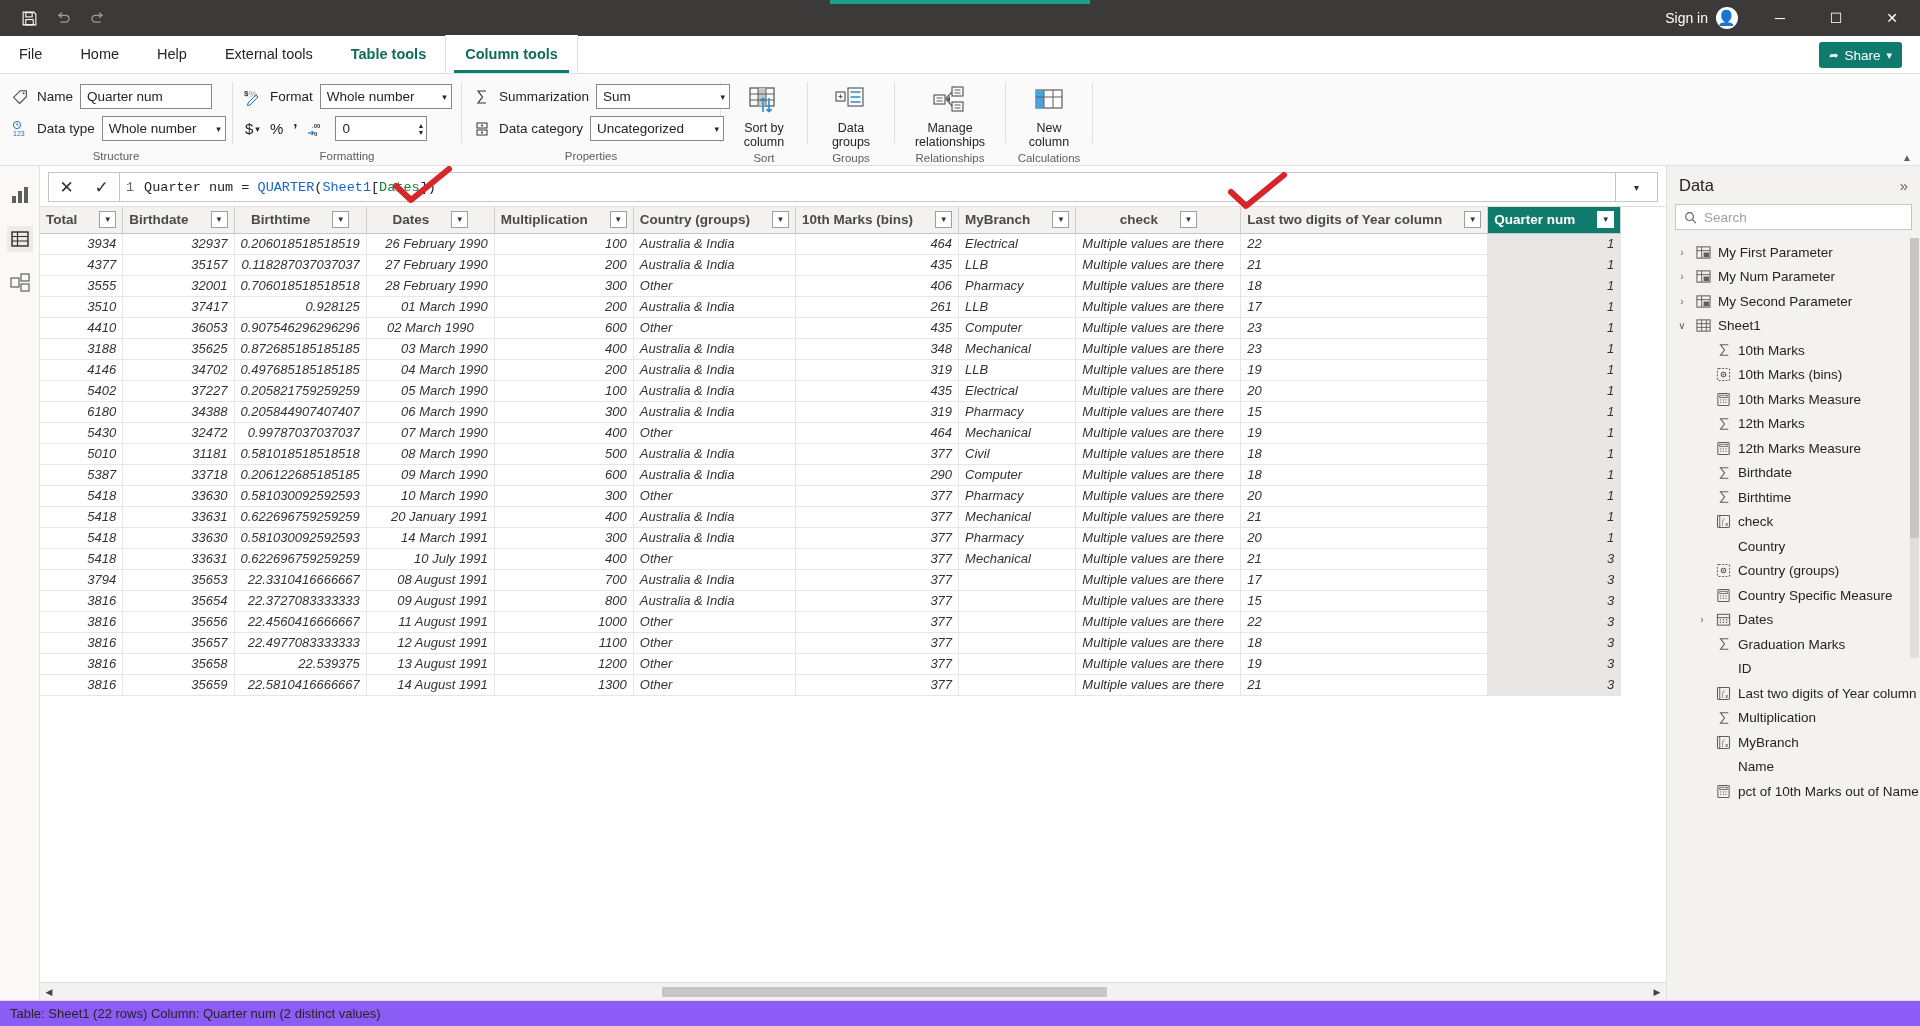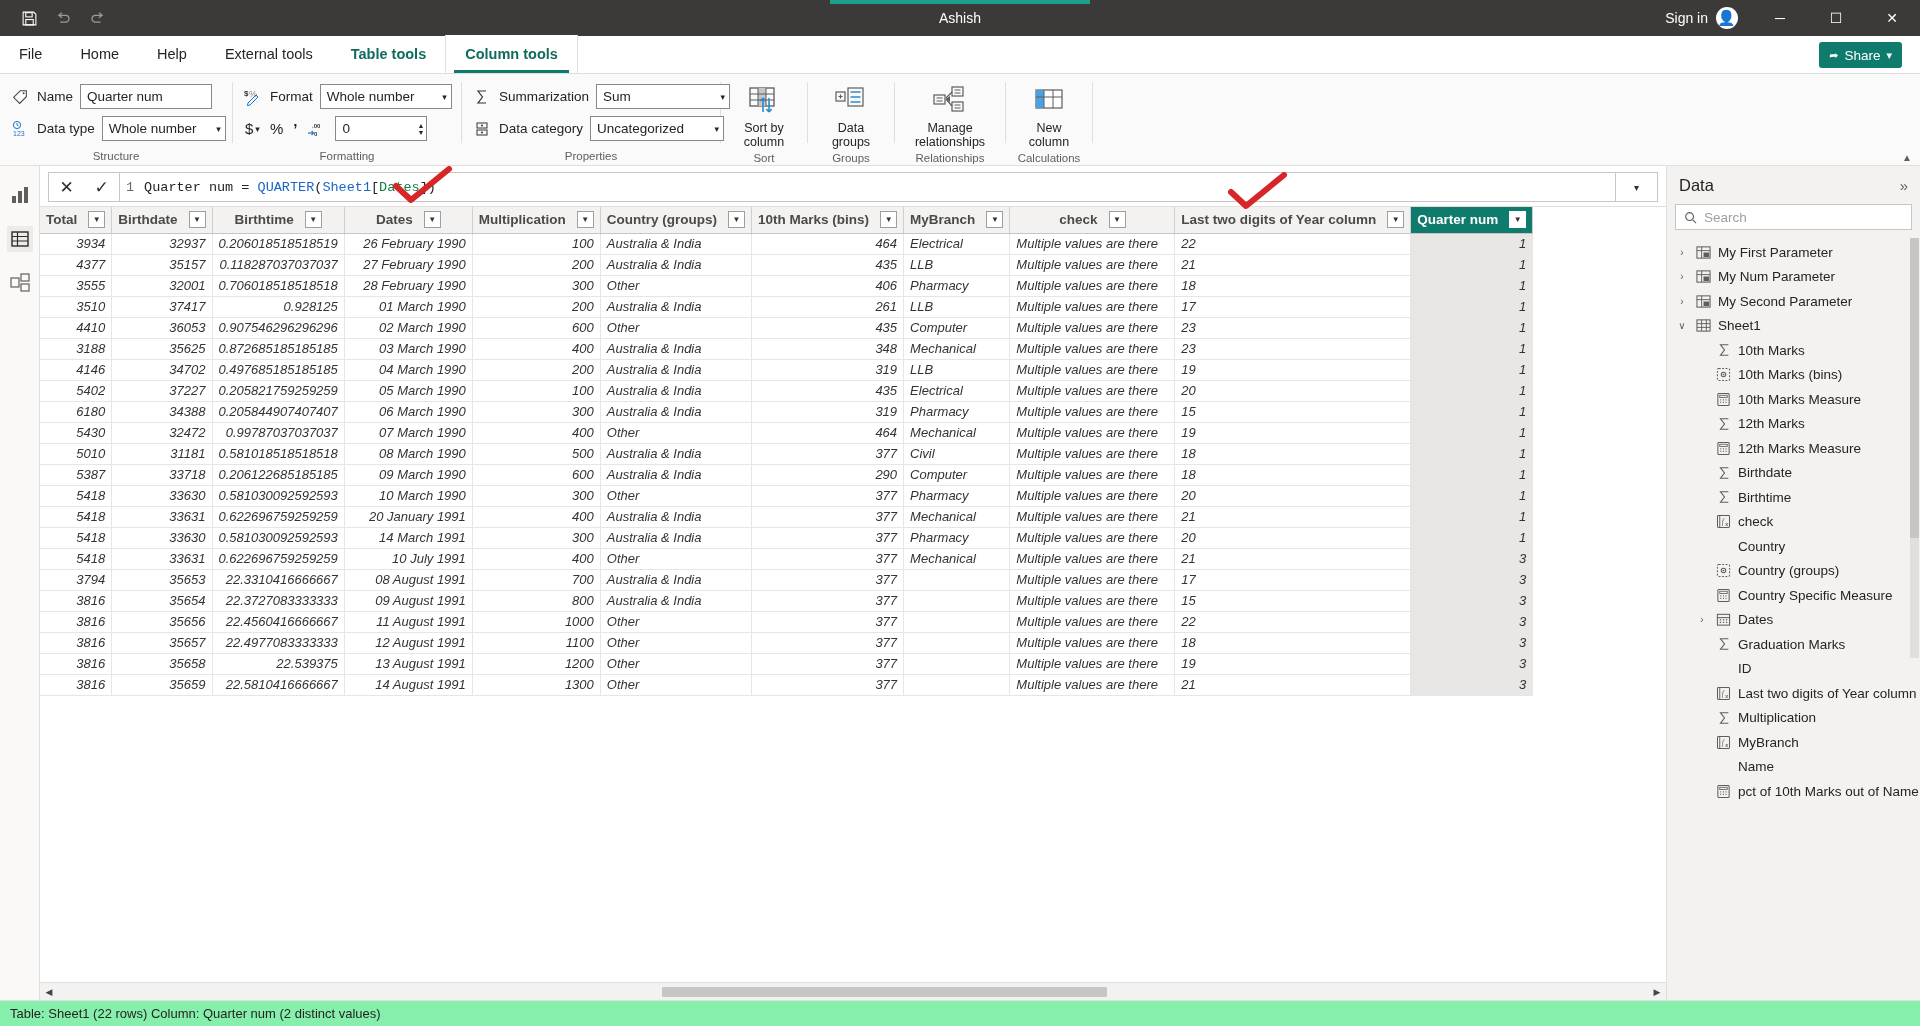--- a/index.html
+++ b/index.html
@@ -143,21 +143,21 @@
 
   
   .gridwrap { flex: 1; overflow: hidden; position: relative; border-top: 1px solid #e1dfdd; }
   table.grid { border-collapse: collapse; table-layout: fixed; font-size: 13px; }
   table.grid th {
     background: #f3f2f1; border-right: 1px solid #d0cece; border-bottom: 1px solid #c8c6c4;
     height: 26px; font-weight: 700; color: #4a4a4a; font-size: 13.5px; padding: 0 6px;
     white-space: nowrap; position: relative;
   }
   table.grid th.sel { background: #0f7b6c; color: #fff; }
-  table.grid th .hdr { display: flex; align-items: center; justify-content: center; gap: 11px; }
+  table.grid th .hdr { display: flex; align-items: center; justify-content: center; gap: 22px; }
   table.grid th .fbtn {
     width: 17px; height: 17px; border: 1px solid #a19f9d; background: #fff;
     display: flex; align-items: center; justify-content: center; font-size: 8px; color: #333;
     flex: 0 0 17px;
   }
   table.grid th.sel .fbtn { background: #fff; border-color: #fff; }
   table.grid td {
     border-right: 1px solid #e8e6e4; border-bottom: 1px solid #e8e6e4;
     height: 21px; padding: 0 6px; font-style: italic; color: #333; white-space: nowrap;
     overflow: hidden; font-size: 13px;
@@ -194,21 +194,21 @@
   }
   .dp-item .caret { width: 14px; text-align: center; font-size: 10px; color: #605e5c; flex:0 0 14px; }
   .dp-item .ic { width: 17px; display: flex; align-items: center; justify-content: center; flex: 0 0 17px; color: #605e5c; }
   .lvl0 { padding-left: 8px; }
   .lvl1 { padding-left: 28px; }
   .dp-scroll { position: absolute; right: 1px; top: 72px; width: 9px; height: 420px; background: #e1dfdd; }
   .dp-scroll i { position: absolute; top: 0; left: 0; width: 9px; height: 300px; background: #c8c6c4; display: block; }
 
   
   .statusbar {
-    height: 26px; background: #86efac; border-top: 1px solid #e1dfdd;
+    height: 26px; background: #8b5cf6; border-top: 1px solid #e1dfdd;
     display: flex; align-items: center; padding-left: 10px; font-size: 13px; color: #252423;
     flex: 0 0 26px;
   }
 
   
   .annot { position: absolute; pointer-events: none; z-index: 40; }
 
   svg { display: block; }
 </style>
 </head>
@@ -232,21 +232,20 @@
             <path d="M6.6 2.6L3.6 5l3 2.4" fill="none" stroke="#9c9b99" stroke-width="1.2"></path>
           </svg>
       </div>
       <div class="tb-ico dim">
         <svg width="17" height="17" viewBox="0 0 16 16">
             <path d="M12 5H6a3.2 3.2 0 0 0 0 6.4h5" fill="none" stroke="#9c9b99" stroke-width="1.2"></path>
             <path d="M9.4 2.6L12.4 5l-3 2.4" fill="none" stroke="#9c9b99" stroke-width="1.2"></path>
           </svg>
       </div>
     </div>
-    <div class="tb-title">Ashish</div>
     <div class="tb-right">
       <div class="signin">
         <span>Sign in</span>
         <span class="av">👤</span>
       </div>
       <div class="wbtn">─</div>
       <div class="wbtn">☐</div>
       <div class="wbtn close">✕</div>
     </div>
   </div>
@@ -627,21 +626,21 @@
                 <td class="num" style="width: 138px;">261</td>
                 <td class="txt" style="width: 103px;">LLB</td>
                 <td class="txt" style="width: 165px;">Multiple values are there</td>
                 <td class="txt" style="width: 205px;">17</td>
                 <td class="selcol" style="width: 108px;">1</td>
               </tr>
               <tr>
                 <td class="num" style="width: 58px;">4410</td>
                 <td class="num" style="width: 92px;">36053</td>
                 <td class="num" style="width: 128px;">0.907546296296296</td>
-                <td class="num" style="width: 128px;">02 March 1990</td>
+                <td class="num" style="width: 128px; text-align: center;">02 March 1990</td>
                 <td class="num" style="width: 118px;">600</td>
                 <td class="txt" style="width: 135px;">Other</td>
                 <td class="num" style="width: 138px;">435</td>
                 <td class="txt" style="width: 103px;">Computer</td>
                 <td class="txt" style="width: 165px;">Multiple values are there</td>
                 <td class="txt" style="width: 205px;">23</td>
                 <td class="selcol" style="width: 108px;">1</td>
               </tr>
               <tr>
                 <td class="num" style="width: 58px;">3188</td>

